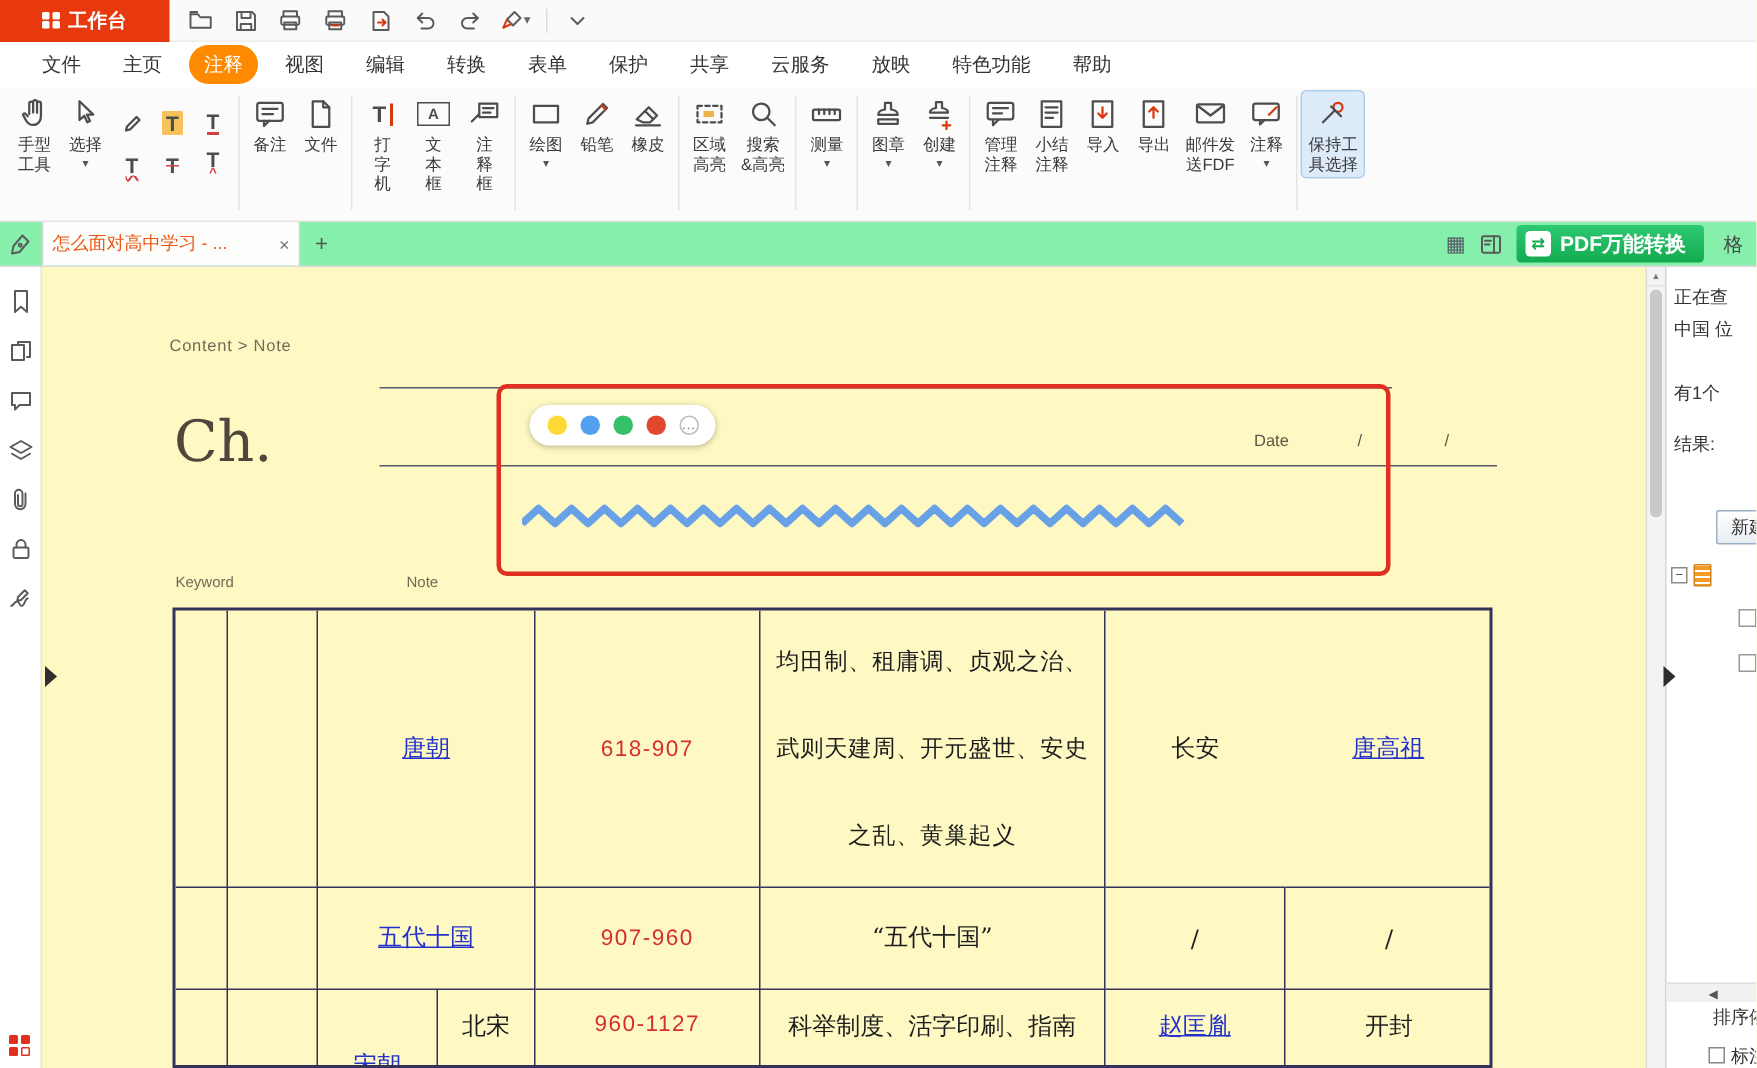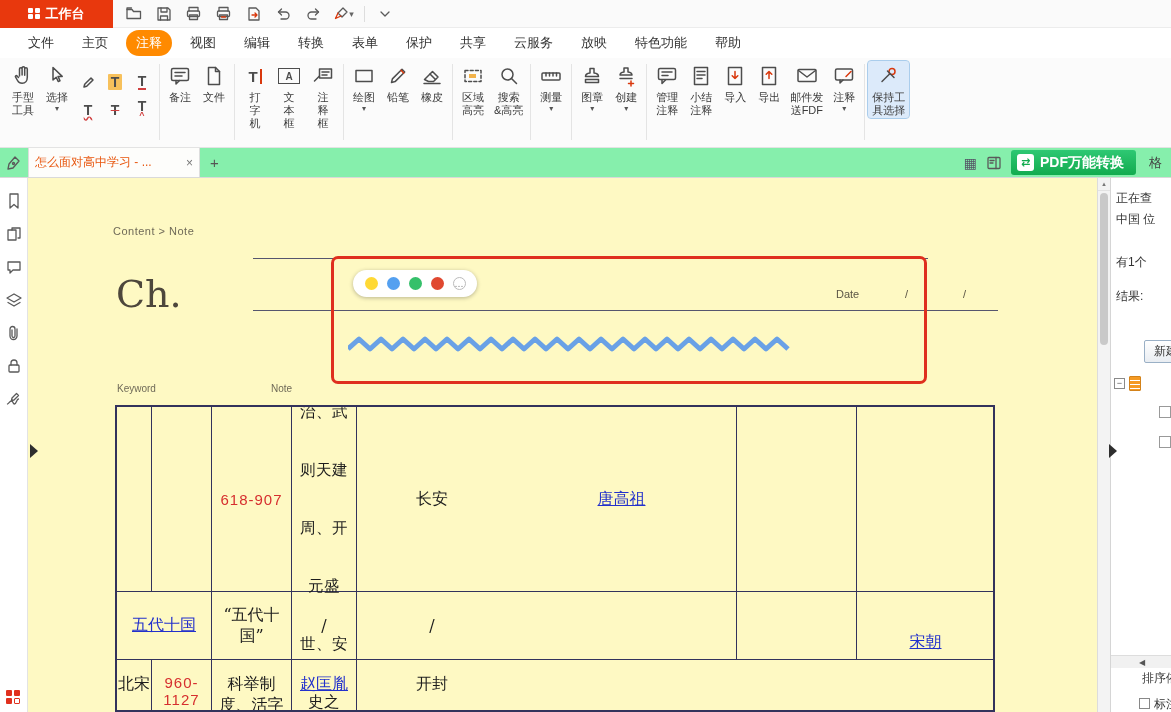--- a/index.html
+++ b/index.html
@@ -542,32 +542,36 @@
         <polyline points="0,13 11,3 22,13 33,3 44,13 55,3 66,13 77,3 88,13 99,3 110,13 121,3 132,13 143,3 154,13 165,3 176,13 187,3 198,13 209,3 220,13 231,3 242,13 253,3 264,13 275,3 286,13 297,3 308,13 319,3 330,13 341,3 352,13 363,3 374,13 385,3 396,13 407,3 418,13 429,3 440,13" fill="none" stroke="#69a1e6" stroke-width="5" stroke-linejoin="round"></polyline>
       </svg>
 
       <span class="colhead" style="left:89px;">Keyword</span>
       <span class="colhead" style="left:243px;">Note</span>
 
       <div class="note-table">
 
         <div class="cell"></div>
         <div class="cell"></div>
+        <div class="cell span2">
+            <span class="doclink">唐朝</span>
+          </div>
         <div class="cell years">618-907</div>
         <div class="cell bignote">均田制、租庸调、贞观之治、武则天建周、开元盛世、安史之乱、黄巢起义</div>
         <div class="cell last">长安</div>
         <div class="cell">
             <span class="doclink">唐高祖</span>
           </div>
 
         <div class="cell"></div>
         <div class="cell"></div>
         <div class="cell span2">
             <span class="doclink">五代十国</span>
           </div>
+        <div class="cell years">907-960</div>
         <div class="cell">“五代十国”</div>
         <div class="cell">/</div>
         <div class="cell last">/</div>
 
         <div class="cell"></div>
         <div class="cell"></div>
         <div class="cell r3 dyn">
             <span class="doclink">宋朝</span>
           </div>
         <div class="cell r3">北宋</div>

